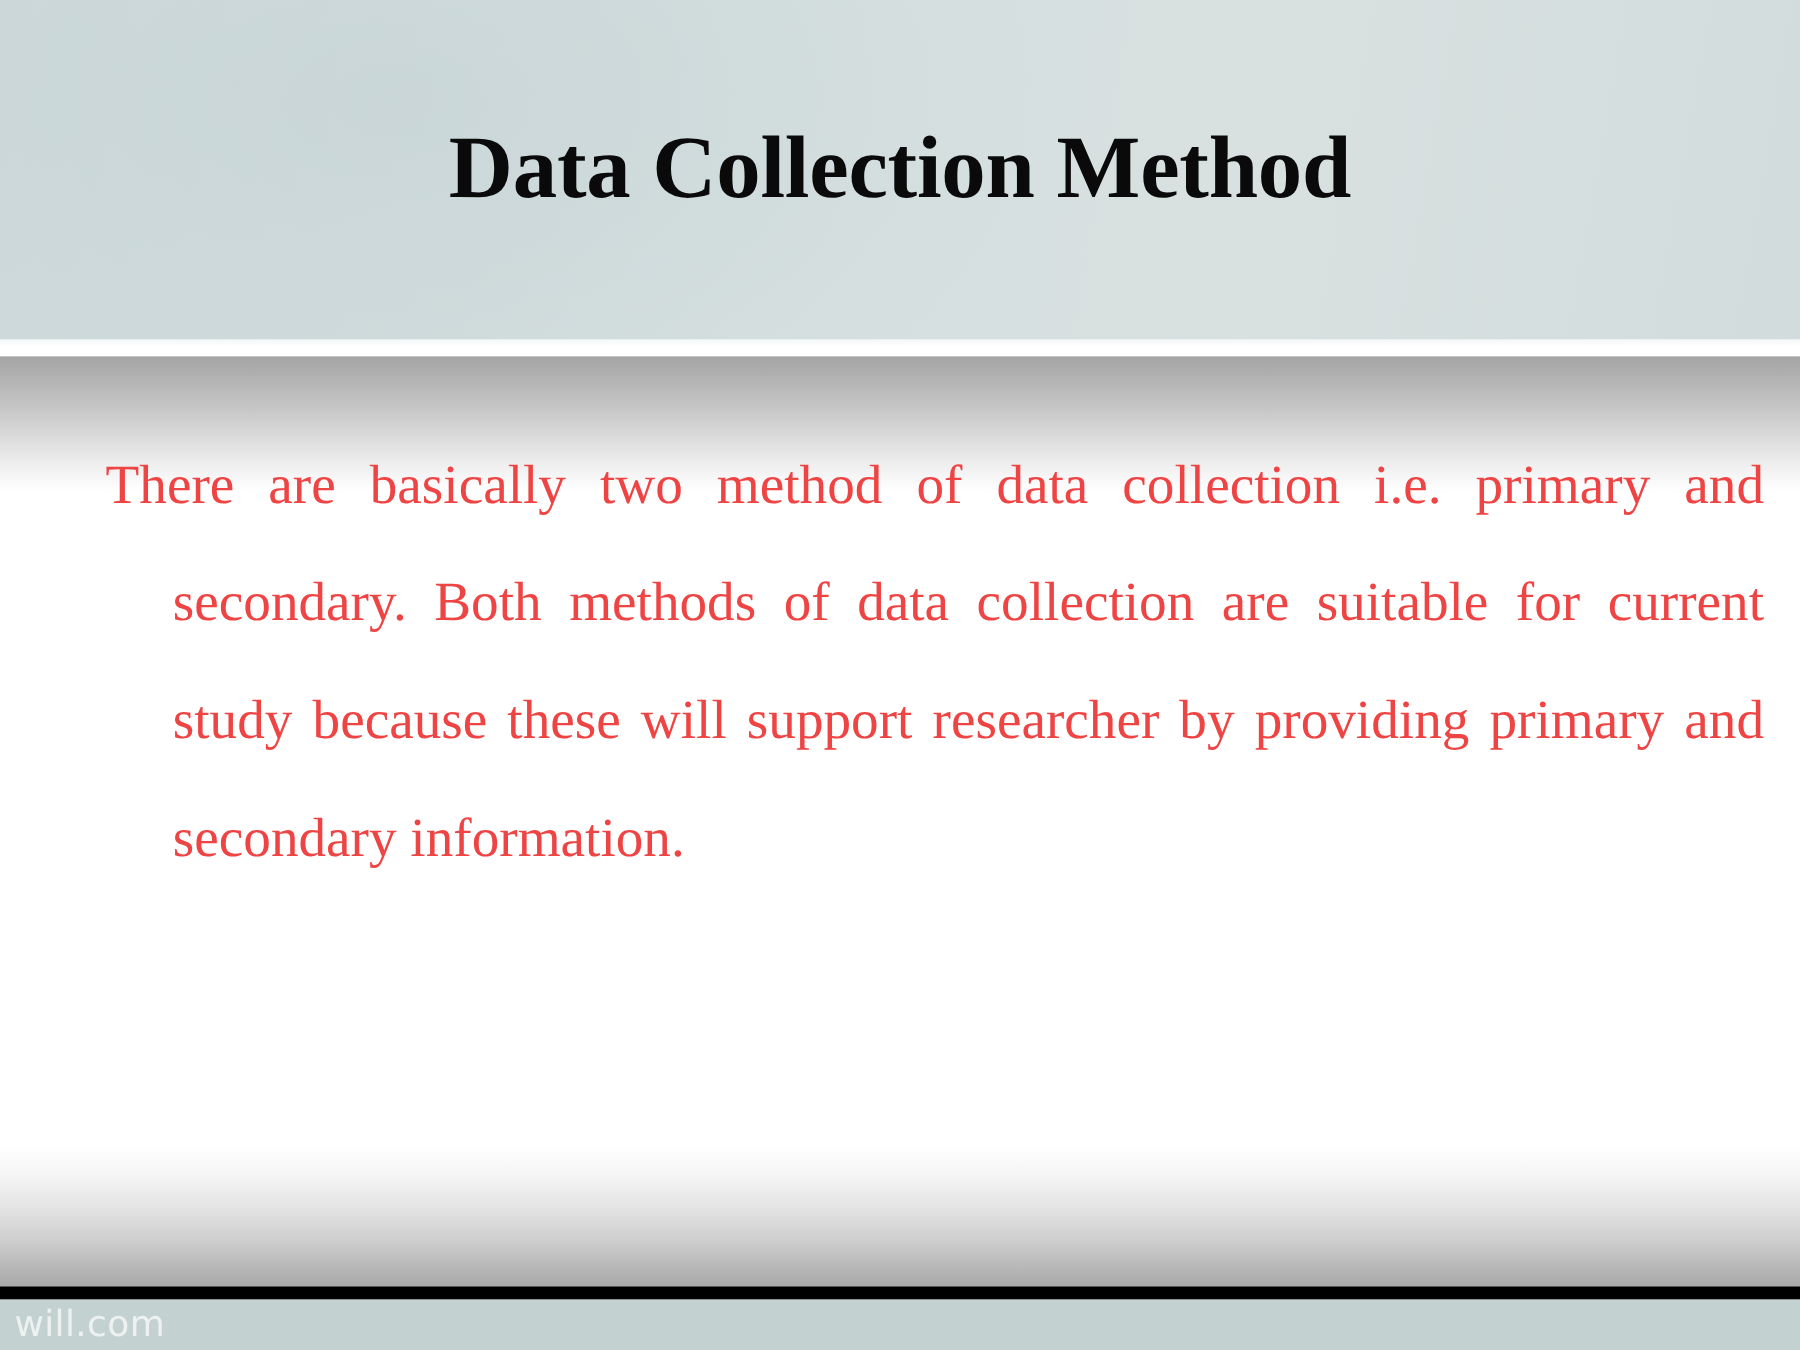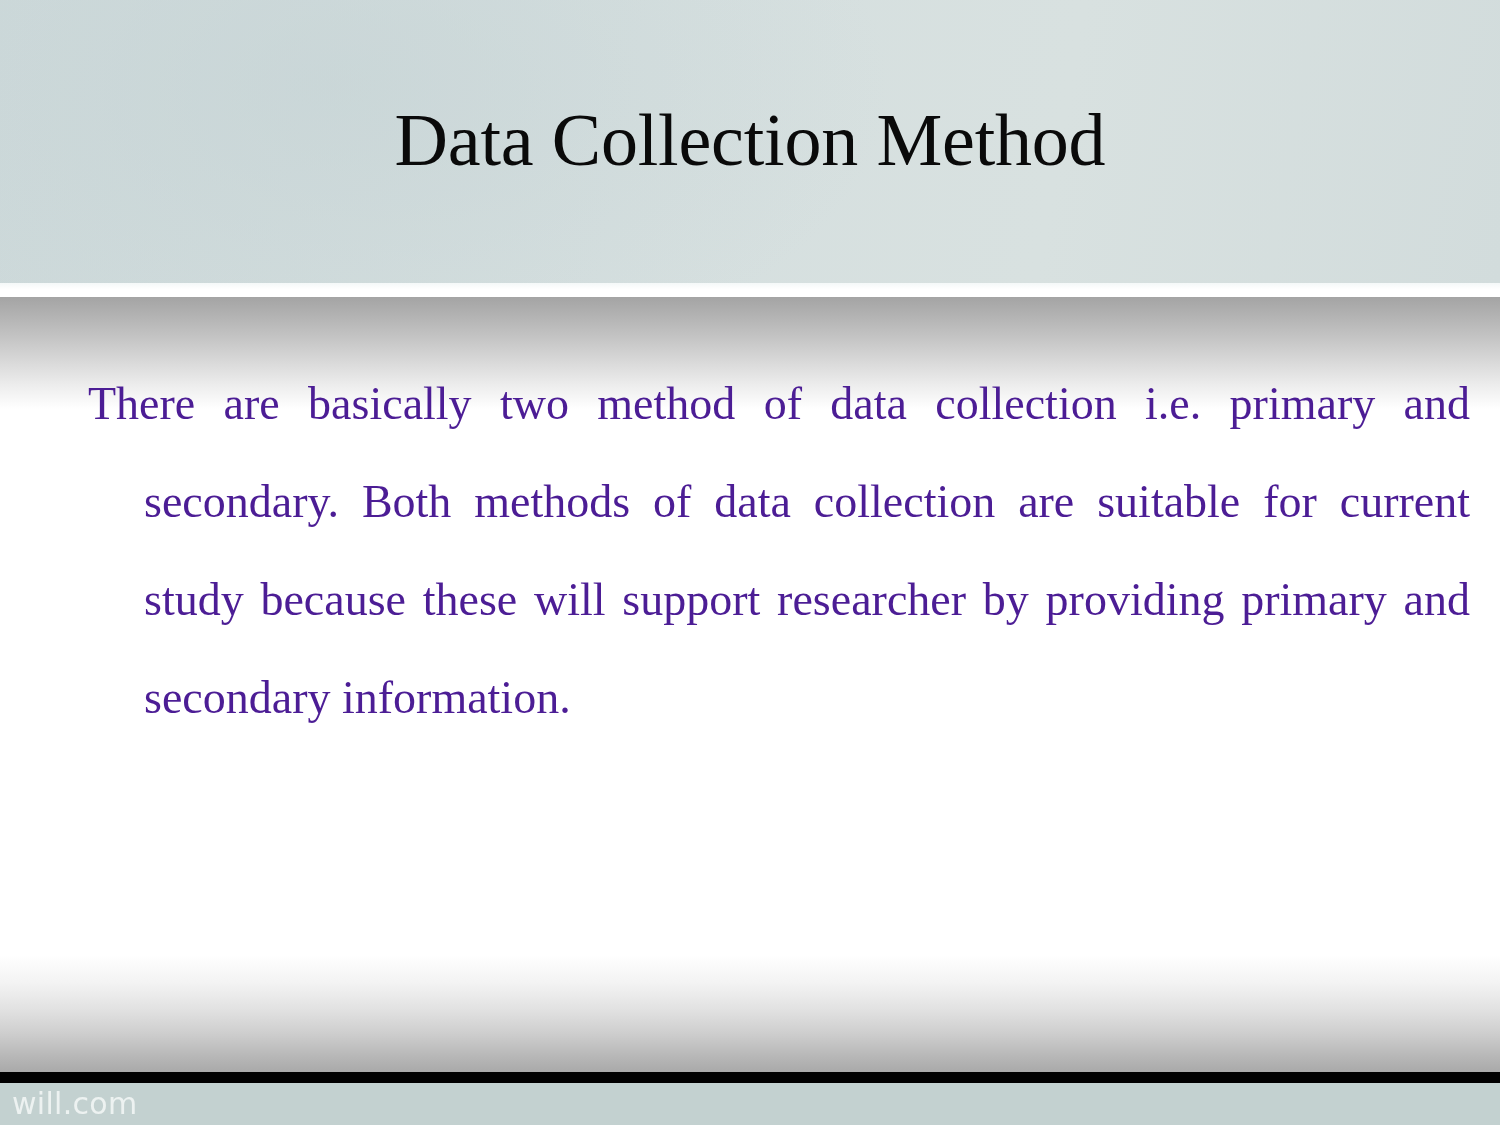--- a/index.html
+++ b/index.html
@@ -29,21 +29,21 @@
       linear-gradient(100deg, #cdd9da 0%, #d5dfdf 42%, #d8e1e0 70%, #d2dcdc 100%);
   }
 
   .slide-title {
     position: absolute;
     left: 0;
     top: 103px;
     width: 1500px;
     text-align: center;
     font-size: 74px;
-    font-weight: normal;
+    font-weight: bold;
     line-height: 1.0;
     color: #0a0a0a;
     letter-spacing: -0.2px;
     white-space: nowrap;
   }
 
   
   .header-white-strip {
     position: absolute;
     left: 0;
@@ -80,21 +80,21 @@
   .body-paragraph {
     position: absolute;
     left: 88px;
     top: 0;
     width: 1326px;
     margin: 0;
     text-align: justify;
     text-justify: inter-word;
     font-size: 46px;
     line-height: 98px;
-    color: #4c1d95;
+    color: #ef4444;
     padding-left: 56px;
     text-indent: -56px;
     word-spacing: 0px;
   }
 
   
   .bottom-gradient {
     position: absolute;
     left: 0;
     top: 955px;

